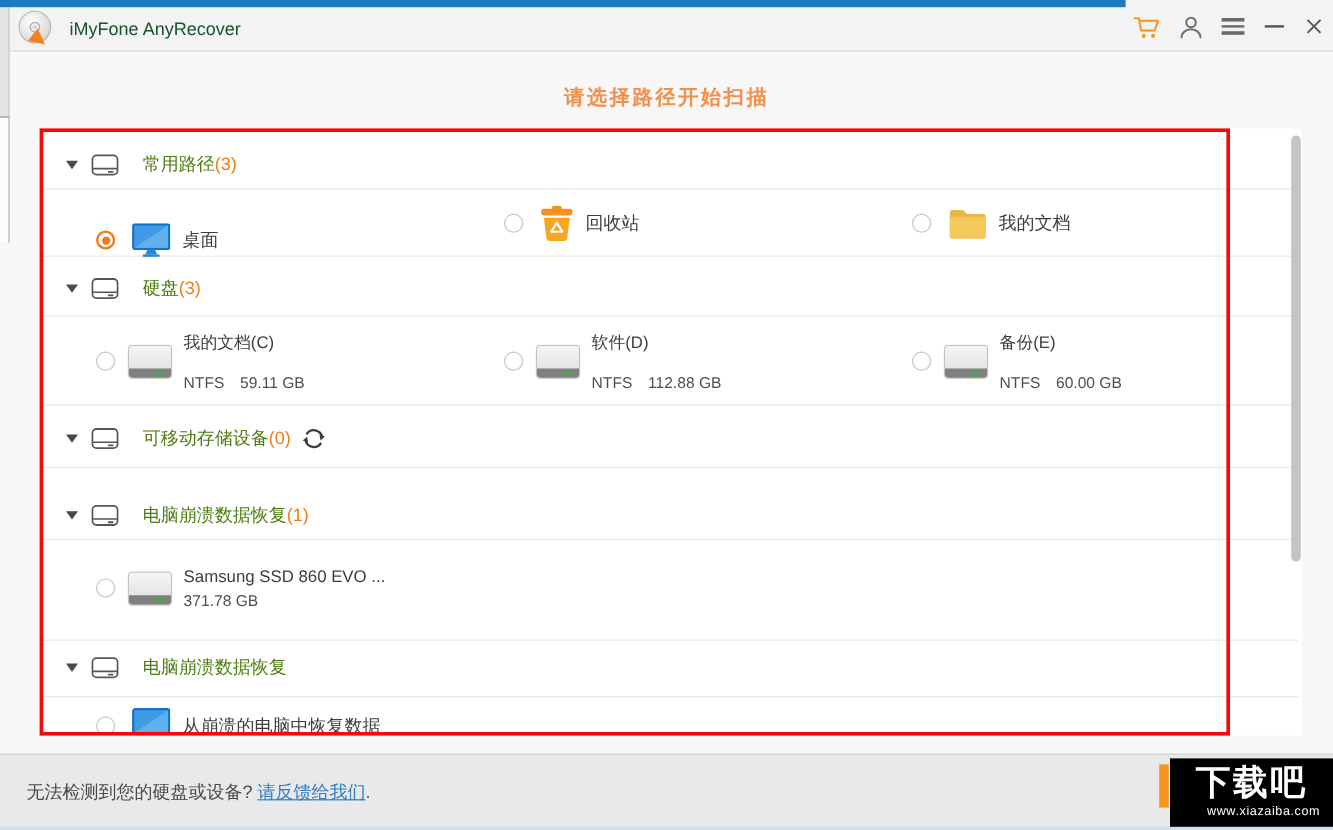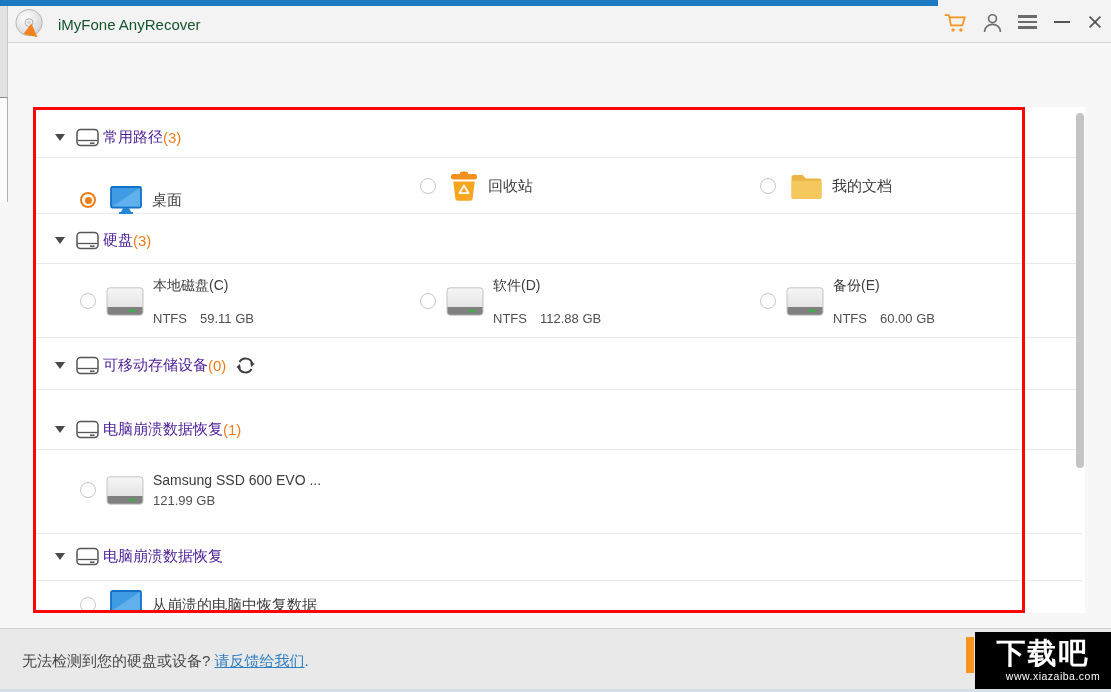--- a/index.html
+++ b/index.html
@@ -36,21 +36,21 @@
   .panel { position:absolute; left:33px; top:107px; width:1052px; height:506px; background:#ffffff; z-index:1; }
   .red-frame { position:absolute; left:33px; top:107px; width:992px; height:506px;
     border:3px solid #fa0606; z-index:4; pointer-events:none; }
   .sep { position:absolute; left:36px; width:1046px; height:1px; background:#e9e9e9; z-index:2; }
 
   
   .sec { position:absolute; left:55px; height:30px; display:flex; align-items:center; z-index:2; cursor:pointer; }
   .tri { width:0; height:0; border-left:5.5px solid transparent; border-right:5.5px solid transparent;
     border-top:7px solid #4a4a4a; }
   .sec svg.drv { margin-left:11px; }
-  .sec-label { margin-left:4px; font-size:15px; color:#4c1d95; }
+  .sec-label { margin-left:20px; font-size:15px; color:#4d7c0f; }
   .sec-count { font-size:15px; color:#f07e1c; }
   .refresh { margin-left:9px; cursor:pointer; display:flex; align-items:center; }
 
   
   .item { position:absolute; display:flex; align-items:center; z-index:2; cursor:pointer; }
   .radio { width:16px; height:16px; border:1px solid #c6c6c6; border-radius:50%; background:#fff; flex:none; position:relative; }
   .radio.selected { border:2px solid #ee7d18; }
   .radio.selected::after { content:""; position:absolute; left:2.5px; top:2.5px; right:2.5px; bottom:2.5px;
     background:#ee7d18; border-radius:50%; }
   .item .icn { margin-left:14px; display:flex; align-items:center; }
@@ -141,20 +141,21 @@
   <div class="tb-icon ic-min">
     <div class="minbar"></div>
   </div>
   <div class="tb-icon ic-close">
     <svg viewBox="0 0 20 20" width="18" height="18">
       <line x1="4" y1="4" x2="16" y2="16" stroke="#545454" stroke-width="1.8"></line>
       <line x1="16" y1="4" x2="4" y2="16" stroke="#545454" stroke-width="1.8"></line>
     </svg>
   </div>
 
+  <div class="heading">请选择路径开始扫描</div>
 
   <div class="panel"></div>
 
   <div class="sep" style="top:157px"></div>
   <div class="sep" style="top:213px"></div>
   <div class="sep" style="top:263px"></div>
   <div class="sep" style="top:337px"></div>
   <div class="sep" style="top:389px"></div>
   <div class="sep" style="top:449px"></div>
   <div class="sep" style="top:533px"></div>
@@ -222,21 +223,21 @@
   <div class="item" style="left:80px; top:272px; height:58px;">
     <span class="radio"></span>
     <span class="icn" style="margin-left:10px">
       <svg viewBox="0 0 38 29" width="38" height="29">
         <rect x="1" y="0.8" width="36" height="27.4" rx="3" fill="url(#hg)" stroke="#c3c3c3"></rect>
         <path d="M1.5 20 h35 v4.7 a3 3 0 0 1 -3 3 h-29 a3 3 0 0 1 -3 -3 Z" fill="#808080"></path>
         <rect x="23" y="22.6" width="6.5" height="2.6" fill="#3fae49"></rect>
       </svg>
     </span>
     <span class="disk-text">
-      <span class="disk-name">本地磁盘(C)</span>
+      <span class="disk-name">我的文档(C)</span>
       <span class="disk-meta"><span class="fs">NTFS</span><span>59.11 GB</span></span>
     </span>
   </div>
 
   <div class="item" style="left:420px; top:272px; height:58px;">
     <span class="radio"></span>
     <span class="icn" style="margin-left:10px">
       <svg viewBox="0 0 38 29" width="38" height="29">
         <rect x="1" y="0.8" width="36" height="27.4" rx="3" fill="url(#hg)" stroke="#c3c3c3"></rect>
         <path d="M1.5 20 h35 v4.7 a3 3 0 0 1 -3 3 h-29 a3 3 0 0 1 -3 -3 Z" fill="#808080"></path>
@@ -297,22 +298,22 @@
   <div class="item" style="left:80px; top:461px; height:58px;">
     <span class="radio"></span>
     <span class="icn" style="margin-left:10px">
       <svg viewBox="0 0 38 29" width="38" height="29">
         <rect x="1" y="0.8" width="36" height="27.4" rx="3" fill="url(#hg)" stroke="#c3c3c3"></rect>
         <path d="M1.5 20 h35 v4.7 a3 3 0 0 1 -3 3 h-29 a3 3 0 0 1 -3 -3 Z" fill="#808080"></path>
         <rect x="23" y="22.6" width="6.5" height="2.6" fill="#3fae49"></rect>
       </svg>
     </span>
     <span class="disk-text">
-      <span class="disk-name">Samsung SSD 600 EVO ...</span>
-      <span class="disk-meta">121.99 GB</span>
+      <span class="disk-name">Samsung SSD 860 EVO ...</span>
+      <span class="disk-meta">371.78 GB</span>
     </span>
   </div>
 
   <div class="sec" style="top:541px">
     <span class="tri"></span>
     <svg class="drv" viewBox="0 0 23 19" width="23" height="19">
       <rect x="1" y="1.5" width="21" height="16" rx="3.5" fill="none" stroke="#565656" stroke-width="1.5"></rect>
       <line x1="1.5" y1="12.5" x2="21.5" y2="12.5" stroke="#565656" stroke-width="1.3"></line>
       <line x1="14" y1="15.2" x2="18.5" y2="15.2" stroke="#565656" stroke-width="1.5"></line>
     </svg>

